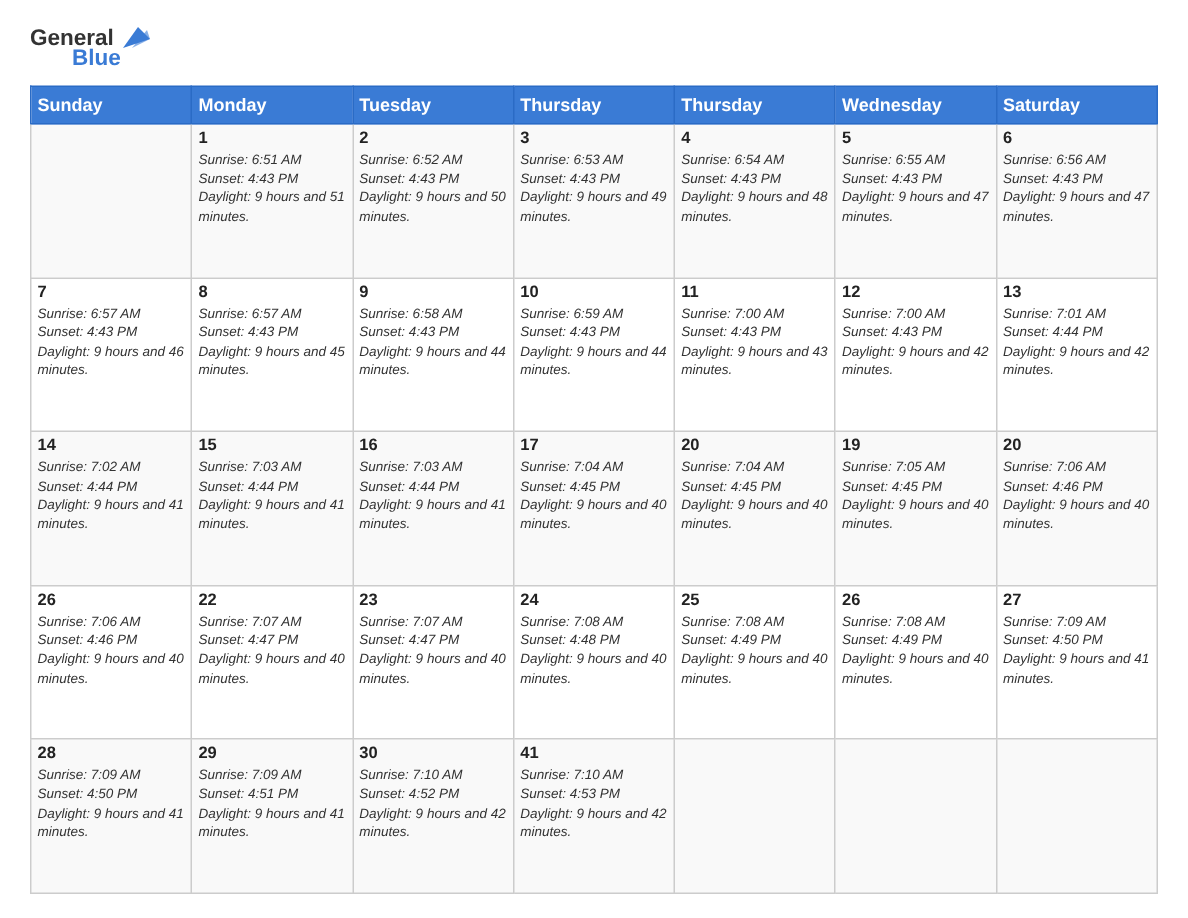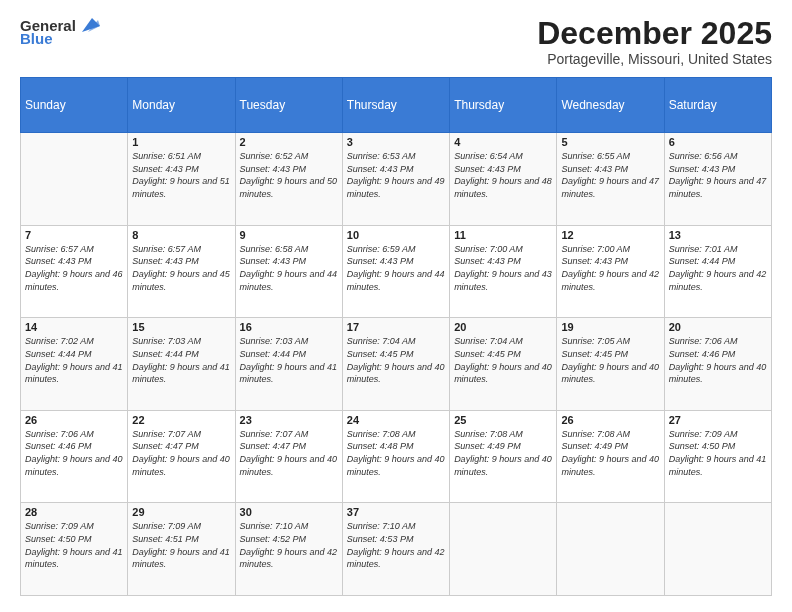--- a/index.html
+++ b/index.html
@@ -30,20 +30,21 @@
     }
     .logo-text-general {
       font-size: 15px;
       font-weight: bold;
       color: #333;
     }
     .logo-text-blue {
       font-size: 15px;
       font-weight: bold;
       color: #3a7bd5;
+      margin-left: 28px;
     }
     .title-block {
       text-align: right;
     }
     .month-title {
       font-size: 32px;
       font-weight: bold;
       color: #222;
       line-height: 1.1;
     }
@@ -55,22 +56,22 @@
       flex: 1;
       border: 1px solid #ccc;
       border-collapse: collapse;
       width: 100%;
       table-layout: fixed;
     }
     .calendar thead tr th {
       background-color: #3a7bd5;
       color: #fff;
       font-size: 12px;
-      font-weight: normal;
-      padding: 20px 4px;
+      font-weight: bold;
+      padding: 5px 4px;
       border: 1px solid #2a6bc5;
       text-align: left;
     }
     .calendar tbody tr td {
       border: 1px solid #ccc;
       vertical-align: top;
       padding: 3px 4px;
       font-size: 9.5px;
       color: #222;
       height: 88px;
@@ -104,24 +105,20 @@
         <div style="display:flex; align-items:center;">
           <span class="logo-text-general">General</span>
           <svg width="22" height="18" viewBox="0 0 22 18" style="margin-left:2px;">
             <polygon points="4,16 14,2 22,10" fill="#3a7bd5"></polygon>
             <polygon points="10,16 20,4 22,10" fill="#3a7bd5" opacity="0.6"></polygon>
           </svg>
         </div>
         <span class="logo-text-blue" style="align-self:flex-start; margin-top:-4px;">Blue</span>
       </div>
     </div>
-    <div class="title-block">
-      <div class="month-title">December 2025</div>
-      <div class="location">Portageville, Missouri, United States</div>
-    </div>
   </div>
 
   <table class="calendar">
     <thead>
       <tr>
         <th>Sunday</th>
         <th>Monday</th>
         <th>Tuesday</th>
         <th>Thursday</th>
         <th>Thursday</th>
@@ -254,21 +251,21 @@
           </td>
           <td>
             <span class="day-num">29</span>
             <div class="cell-text">Sunrise: 7:09 AM<br>Sunset: 4:51 PM<br>Daylight: 9 hours and 41 minutes.</div>
           </td>
           <td>
             <span class="day-num">30</span>
             <div class="cell-text">Sunrise: 7:10 AM<br>Sunset: 4:52 PM<br>Daylight: 9 hours and 42 minutes.</div>
           </td>
           <td>
-            <span class="day-num">37</span>
+            <span class="day-num">41</span>
             <div class="cell-text">Sunrise: 7:10 AM<br>Sunset: 4:53 PM<br>Daylight: 9 hours and 42 minutes.</div>
           </td>
           <td></td>
           <td></td>
           <td></td>
         </tr>
       </tbody>
   </table>
 </div>
 

